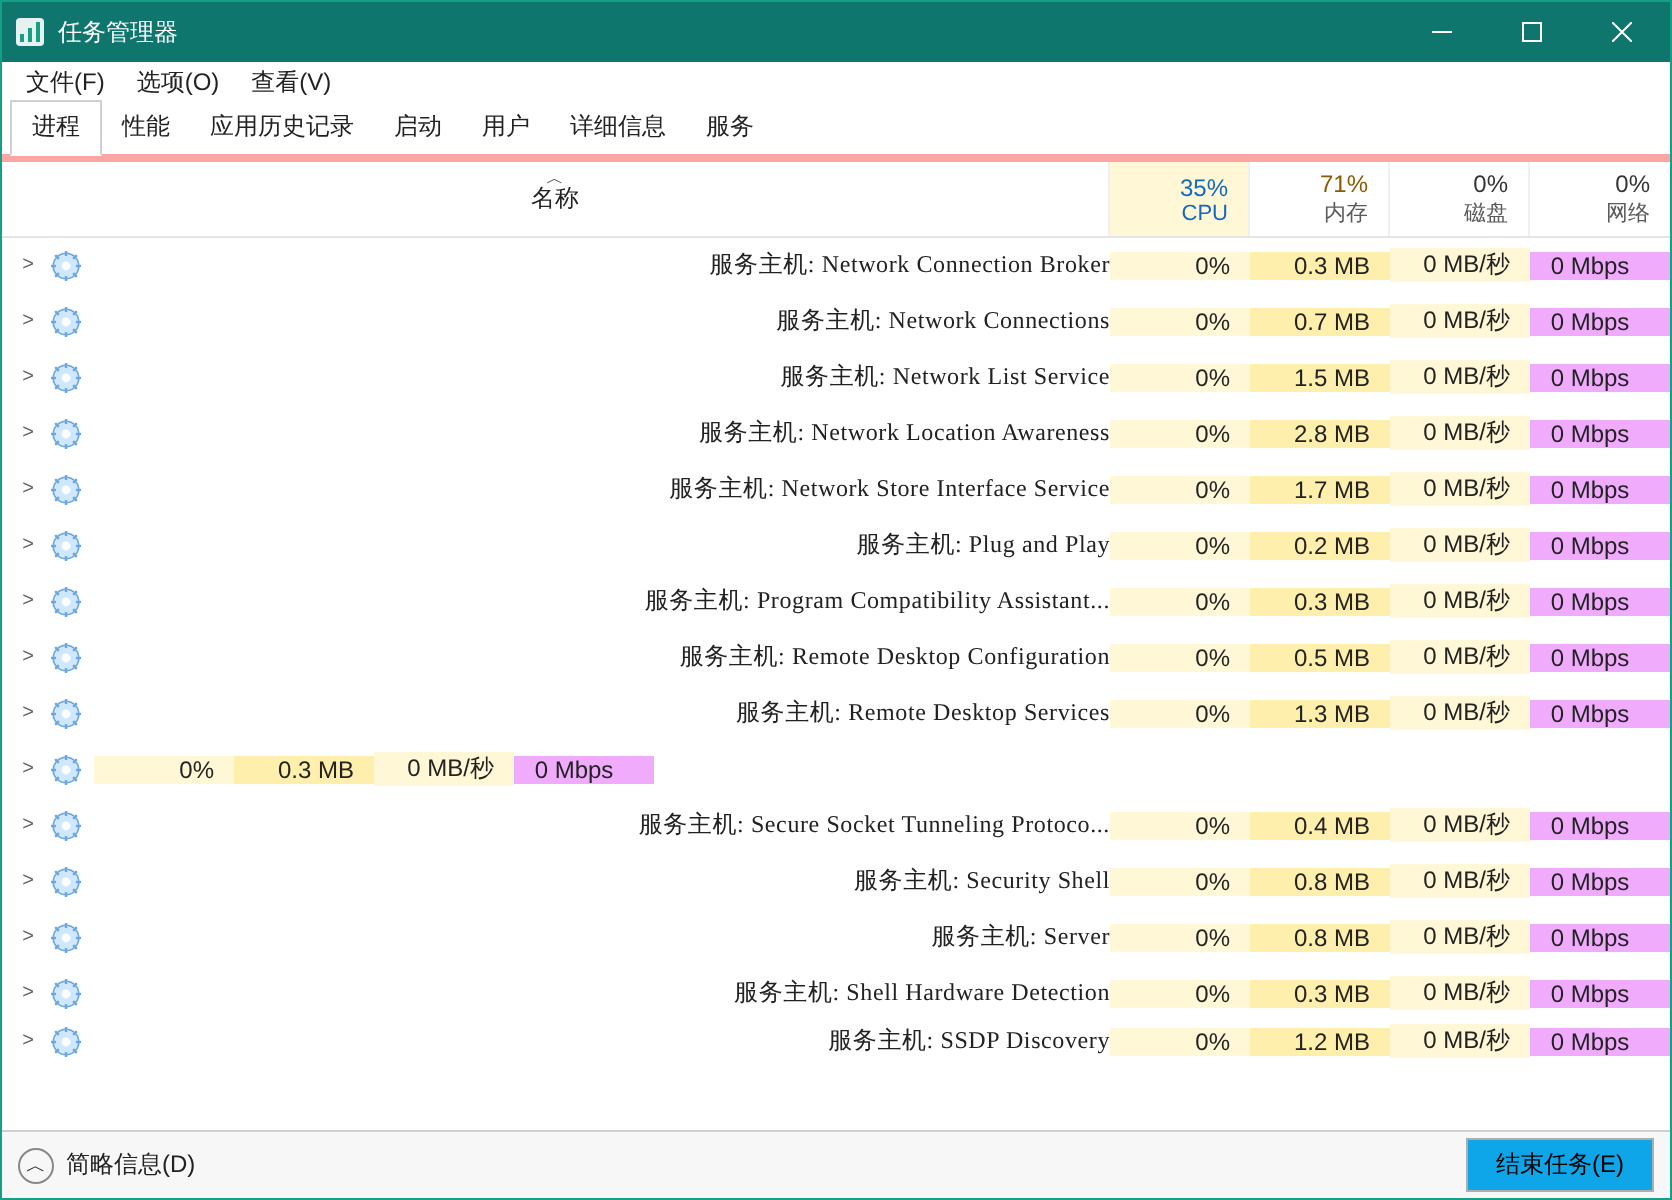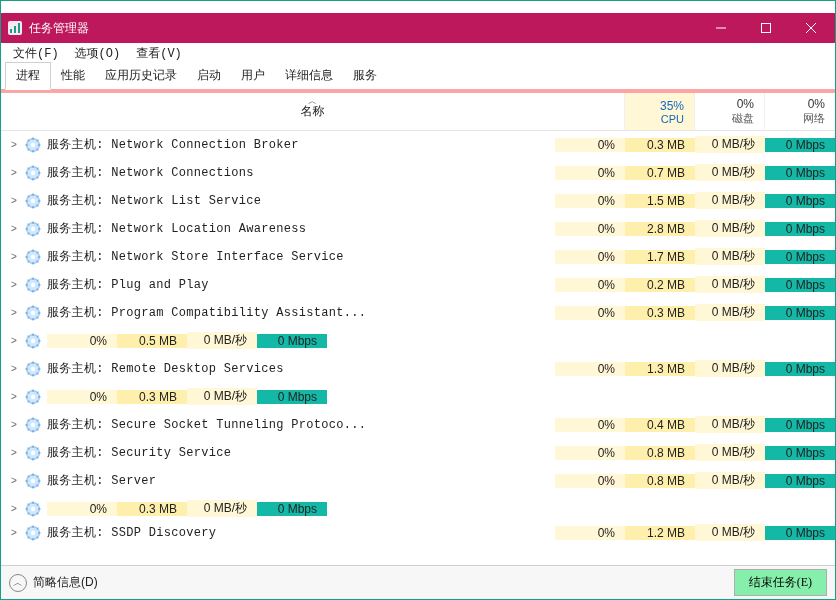--- a/index.html
+++ b/index.html
@@ -1,57 +1,57 @@
 <!DOCTYPE html>
 <html><head>
 <meta charset="utf-8">
 <style>
   * { box-sizing: border-box; margin: 0; padding: 0; }
   html, body { width: 836px; height: 600px; font-family: "Microsoft YaHei", "Segoe UI", Tahoma, sans-serif; font-size: 12px; color: #222; background: #fff; overflow: hidden; }
   .window { width: 836px; height: 600px; display: flex; flex-direction: column; border: 1px solid #14a085; }
-  .titlebar { height: 30px; background: #be185d; color: #fff; display: flex; align-items: center; padding: 0 2px 0 6px; margin-top: 12px; }
+  .titlebar { height: 30px; background: #0f766e; color: #fff; display: flex; align-items: center; padding: 0 2px 0 6px; }
   .titlebar .app-icon { width: 16px; height: 16px; display:inline-flex; align-items:center; justify-content:center; margin-right: 6px; }
   .titlebar .title { flex: 1; font-size: 12px; }
   .titlebar .winbtn { width: 45px; height: 30px; display: flex; align-items: center; justify-content: center; cursor: pointer; }
 
   .menubar { height: 22px; background: #fff; display: flex; align-items: center; padding: 0 4px; border-bottom: 1px solid #fff; }
-  .menubar .menuitem { padding: 2px 8px; cursor: pointer; font-family: Liberation Mono, monospace; }
+  .menubar .menuitem { padding: 2px 8px; cursor: pointer; }
 
   .tabbar { height: 28px; display: flex; align-items: flex-end; padding: 0 4px; border-bottom: 4px solid #fca5a5; }
   .tabbar .tab { padding: 4px 10px 5px 10px; cursor: pointer; font-size: 12px; }
   .tabbar .tab.active { border: 1px solid #d0d0d0; border-bottom: 1px solid #fff; background: #fff; margin-bottom: -1px; }
 
   .headerrow { display: flex; align-items: stretch; border-bottom: 1px solid #e5e5e5; height: 38px; user-select: none; }
   .headerrow .col { display: flex; flex-direction: column; justify-content: center; padding: 0 10px; border-right: 1px solid #f0f0f0; }
   .headerrow .col.name { flex: 1; position: relative; flex-direction: row; align-items: center; }
   .headerrow .sort-caret { position: absolute; left: 50%; top: 2px; transform: translateX(-50%); font-size: 9px; color: #555; }
   .headerrow .num { width: 70px; text-align: right; }
   .headerrow .num .pct { color: #333; }
   .headerrow .num .lbl { color: #5b5b5b; font-size: 11px; }
   .headerrow .cpu { background: #fff7d6; }
   .headerrow .cpu .pct, .headerrow .cpu .lbl { color: #1169c0; }
   .headerrow .num .pct.hot { color: #8a5a00; }
 
   .listwrap { flex: 1; overflow-y: scroll; overflow-x: hidden; position: relative; }
   .row { display: flex; align-items: center; height: 28px; border-bottom: 1px solid transparent; }
   .row .expander { width: 18px; text-align: center; color: #666; font-size: 10px; cursor: pointer; padding-left: 8px; }
   .row .svc-icon { width: 16px; height: 16px; margin: 0 6px 0 6px; display:inline-flex; align-items:center; justify-content:center; }
-  .row .svc-name { flex: 1; white-space: nowrap; overflow: hidden; text-overflow: ellipsis; font-family: Liberation Mono, monospace; font-size: 12px; letter-spacing: 0.3px; }
+  .row .svc-name { flex: 1; white-space: nowrap; overflow: hidden; text-overflow: ellipsis; font-family: Liberation Serif, serif; font-size: 12px; letter-spacing: 0.3px; text-align: right; }
   .row .cell { width: 70px; text-align: right; padding-right: 10px; font-size: 12px; }
   .row .cell.cpu { background: #fff7d6; }
   .row .cell.mem { background: #ffefad; }
   .row .cell.disk { background: #fff7d6; }
-  .row .cell.net { background: #14b8a6; }
+  .row .cell.net { background: #f0abfc; text-align: center; }
   .row.cut { height: 20px; overflow: hidden; }
 
   .footer { height: 34px; border-top: 1px solid #d0d0d0; display: flex; align-items: center; padding: 0 8px; background: #f7f7f7; }
   .footer .fewer { display: flex; align-items: center; cursor: pointer; gap: 6px; }
   .footer .fewer .circle { width: 18px; height: 18px; border: 1px solid #888; border-radius: 50%; display: flex; align-items: center; justify-content: center; font-size: 10px; color: #333; }
   .footer .spacer { flex: 1; }
-  .footer button { padding: 4px 14px; font-size: 12px; border: 1px solid #adadad; background: #86efac; cursor: pointer; font-family: Liberation Serif, serif; }
+  .footer button { padding: 4px 14px; font-size: 12px; border: 1px solid #adadad; background: #0ea5e9; cursor: pointer; }
 
   
   .listwrap::-webkit-scrollbar { width: 17px; }
   .listwrap::-webkit-scrollbar-track { background: #f0f0f0; }
   .listwrap::-webkit-scrollbar-thumb { background: #c2c3c9; border: 1px solid #f0f0f0; }
   .listwrap::-webkit-scrollbar-button { background: #f0f0f0; height: 17px; }
 
   
   svg { display: block; }
 </style>
@@ -105,20 +105,24 @@
   <div class="headerrow">
     <div class="col name">
       <span class="sort-caret">︿</span>
       <span>名称</span>
     </div>
     <div class="col num cpu">
       <div class="pct">35%</div>
       <div class="lbl">CPU</div>
     </div>
     <div class="col num">
+      <div class="pct hot">71%</div>
+      <div class="lbl">内存</div>
+    </div>
+    <div class="col num">
       <div class="pct">0%</div>
       <div class="lbl">磁盘</div>
     </div>
     <div class="col num" style="border-right:none;">
       <div class="pct">0%</div>
       <div class="lbl">网络</div>
     </div>
   </div>
 
   <div class="listwrap" id="listwrap">
@@ -301,20 +305,21 @@
               <line x1="8" y1="13" x2="8" y2="15.5"></line>
               <line x1="0.5" y1="8" x2="3" y2="8"></line>
               <line x1="13" y1="8" x2="15.5" y2="8"></line>
               <line x1="2.6" y1="2.6" x2="4.4" y2="4.4"></line>
               <line x1="11.6" y1="11.6" x2="13.4" y2="13.4"></line>
               <line x1="13.4" y1="2.6" x2="11.6" y2="4.4"></line>
               <line x1="4.4" y1="11.6" x2="2.6" y2="13.4"></line>
             </g>
           </svg>
         </span>
+        <div class="svc-name">服务主机: Remote Desktop Configuration</div>
         <div class="cell cpu">0%</div>
         <div class="cell mem">0.5 MB</div>
         <div class="cell disk">0 MB/秒</div>
         <div class="cell net">0 Mbps</div>
       </div>
       <div class="row">
         <div class="expander">&gt;</div>
         <span class="svc-icon">
           <svg width="16" height="16" viewBox="0 0 16 16">
             <circle cx="8" cy="8" r="6.4" fill="#cfe8ff" stroke="#6aa7dd" stroke-width="0.8"></circle>
@@ -395,21 +400,21 @@
               <line x1="8" y1="13" x2="8" y2="15.5"></line>
               <line x1="0.5" y1="8" x2="3" y2="8"></line>
               <line x1="13" y1="8" x2="15.5" y2="8"></line>
               <line x1="2.6" y1="2.6" x2="4.4" y2="4.4"></line>
               <line x1="11.6" y1="11.6" x2="13.4" y2="13.4"></line>
               <line x1="13.4" y1="2.6" x2="11.6" y2="4.4"></line>
               <line x1="4.4" y1="11.6" x2="2.6" y2="13.4"></line>
             </g>
           </svg>
         </span>
-        <div class="svc-name">服务主机: Security Service</div>
+        <div class="svc-name">服务主机: Security Shell</div>
         <div class="cell cpu">0%</div>
         <div class="cell mem">0.8 MB</div>
         <div class="cell disk">0 MB/秒</div>
         <div class="cell net">0 Mbps</div>
       </div>
       <div class="row">
         <div class="expander">&gt;</div>
         <span class="svc-icon">
           <svg width="16" height="16" viewBox="0 0 16 16">
             <circle cx="8" cy="8" r="6.4" fill="#cfe8ff" stroke="#6aa7dd" stroke-width="0.8"></circle>
@@ -443,20 +448,21 @@
               <line x1="8" y1="13" x2="8" y2="15.5"></line>
               <line x1="0.5" y1="8" x2="3" y2="8"></line>
               <line x1="13" y1="8" x2="15.5" y2="8"></line>
               <line x1="2.6" y1="2.6" x2="4.4" y2="4.4"></line>
               <line x1="11.6" y1="11.6" x2="13.4" y2="13.4"></line>
               <line x1="13.4" y1="2.6" x2="11.6" y2="4.4"></line>
               <line x1="4.4" y1="11.6" x2="2.6" y2="13.4"></line>
             </g>
           </svg>
         </span>
+        <div class="svc-name">服务主机: Shell Hardware Detection</div>
         <div class="cell cpu">0%</div>
         <div class="cell mem">0.3 MB</div>
         <div class="cell disk">0 MB/秒</div>
         <div class="cell net">0 Mbps</div>
       </div>
       <div class="row cut">
         <div class="expander">&gt;</div>
         <span class="svc-icon">
           <svg width="16" height="16" viewBox="0 0 16 16">
             <circle cx="8" cy="8" r="6.4" fill="#cfe8ff" stroke="#6aa7dd" stroke-width="0.8"></circle>

